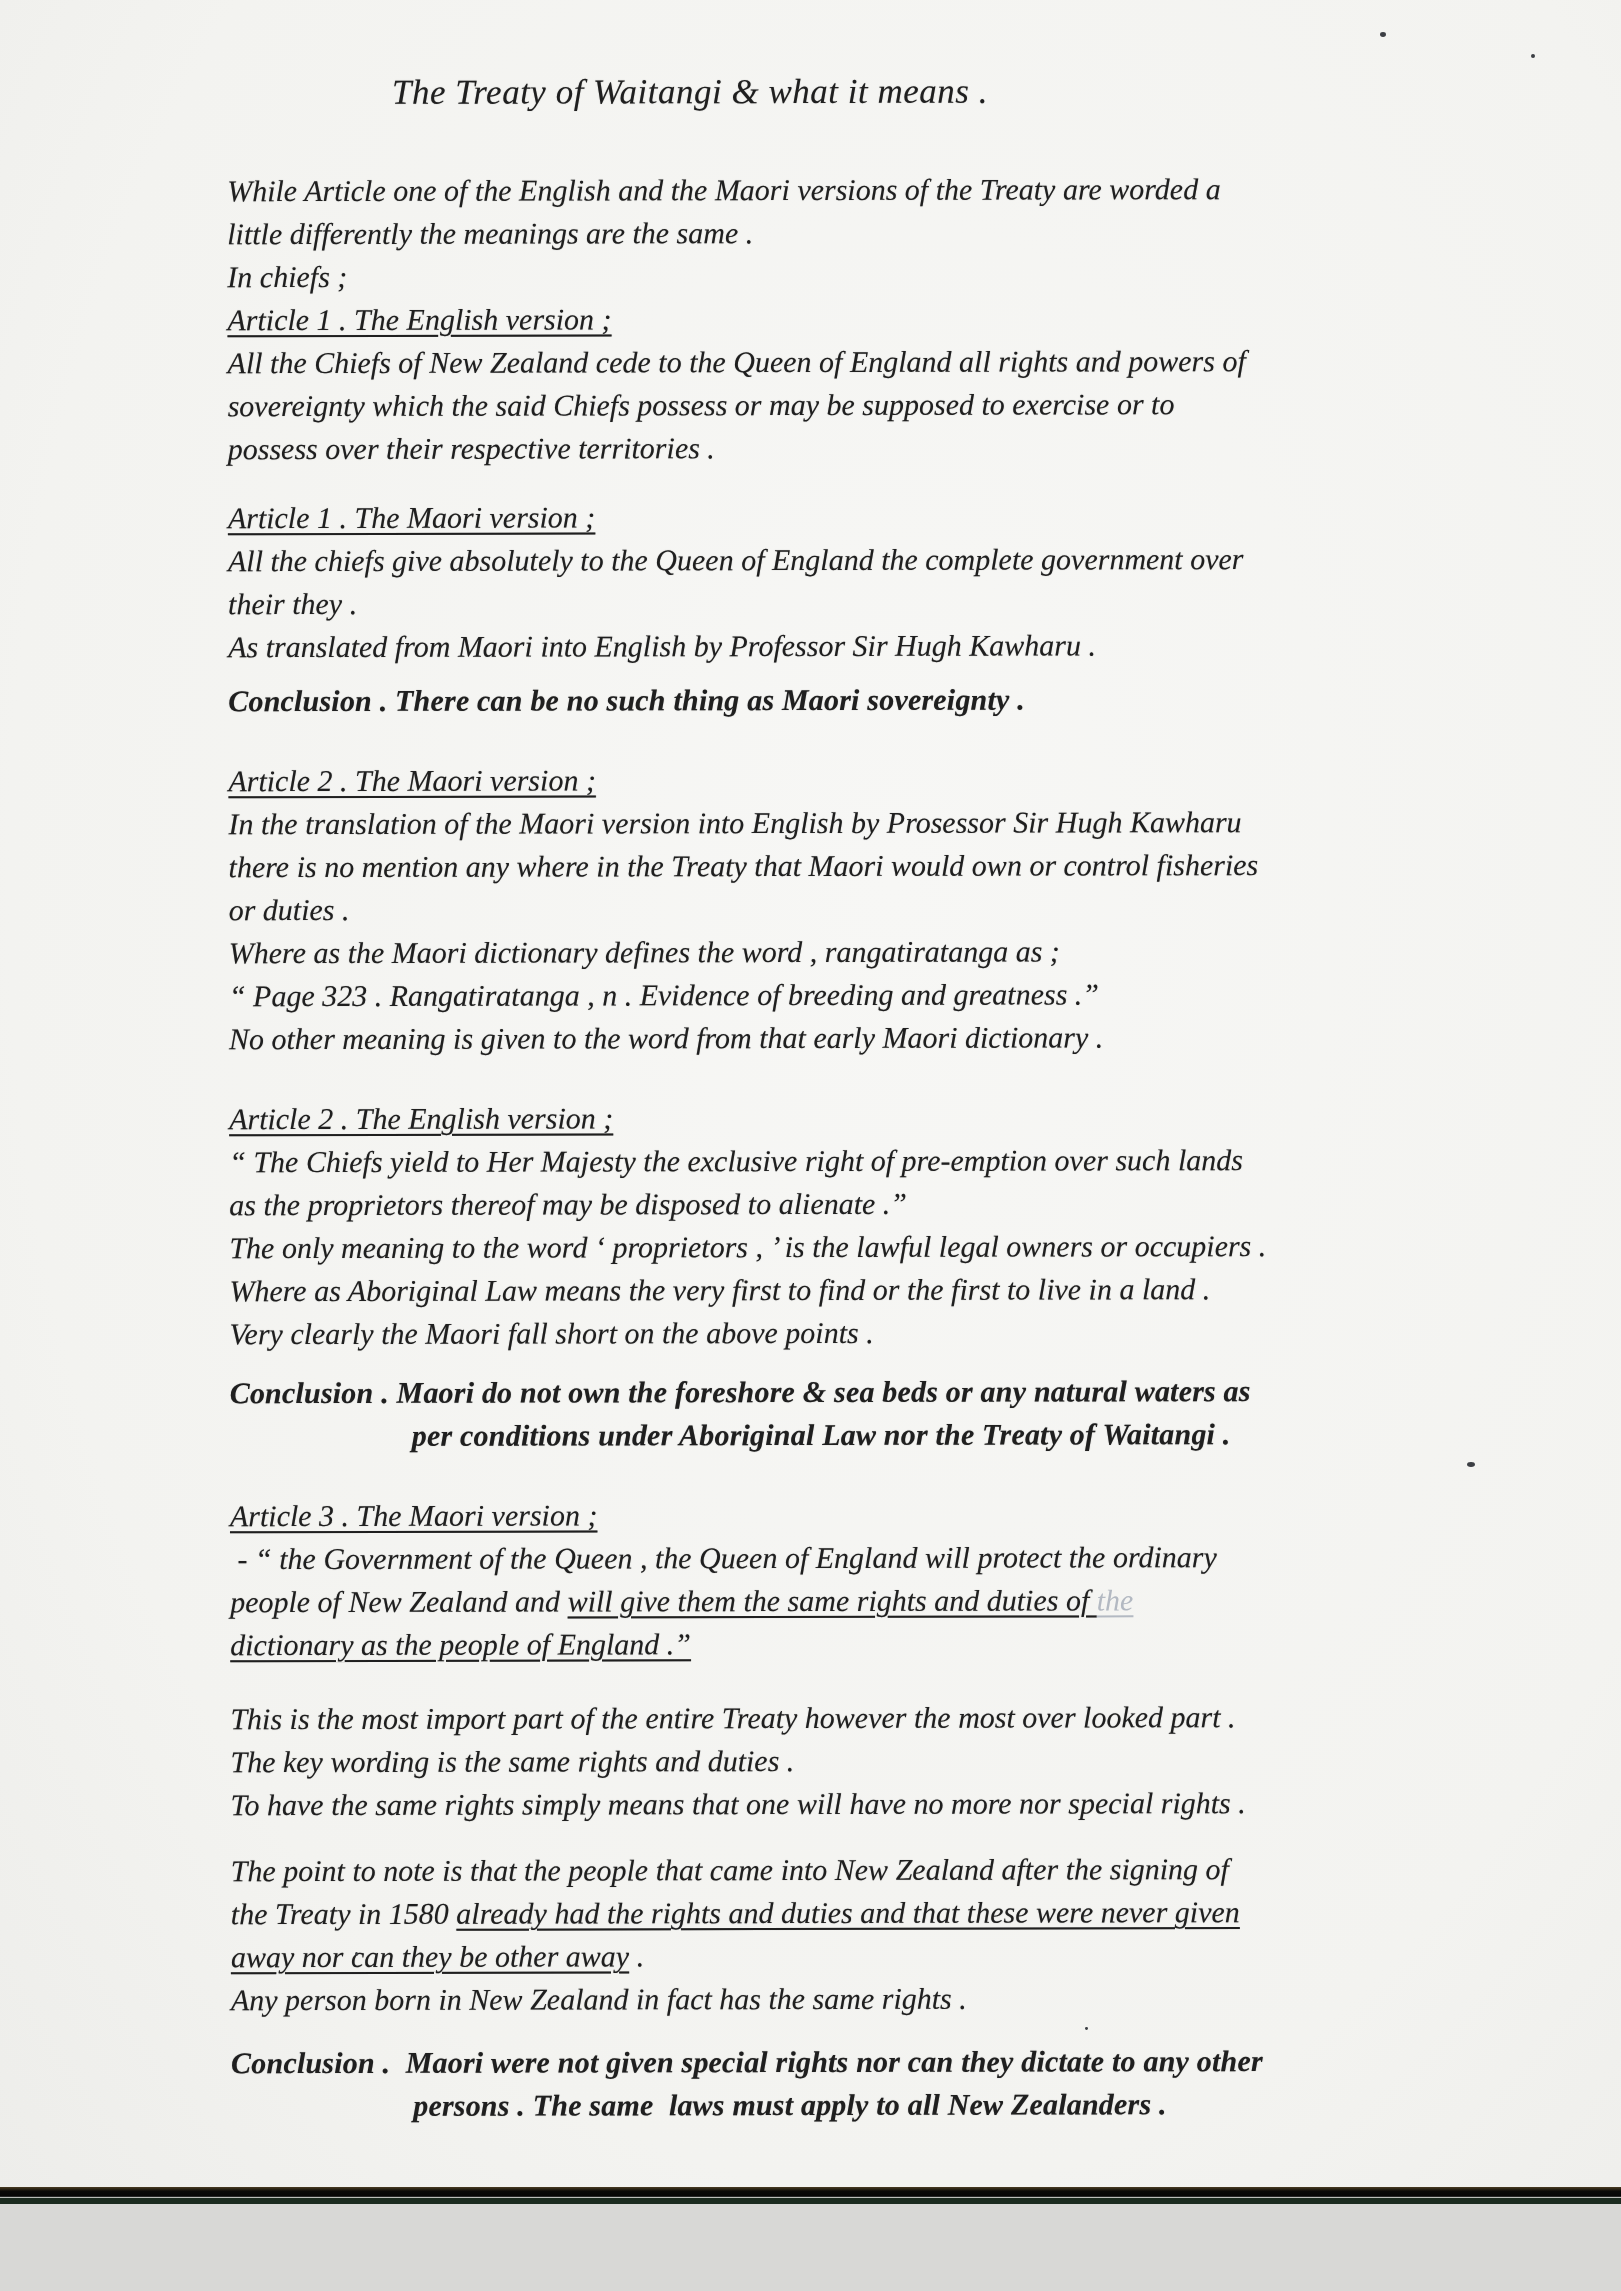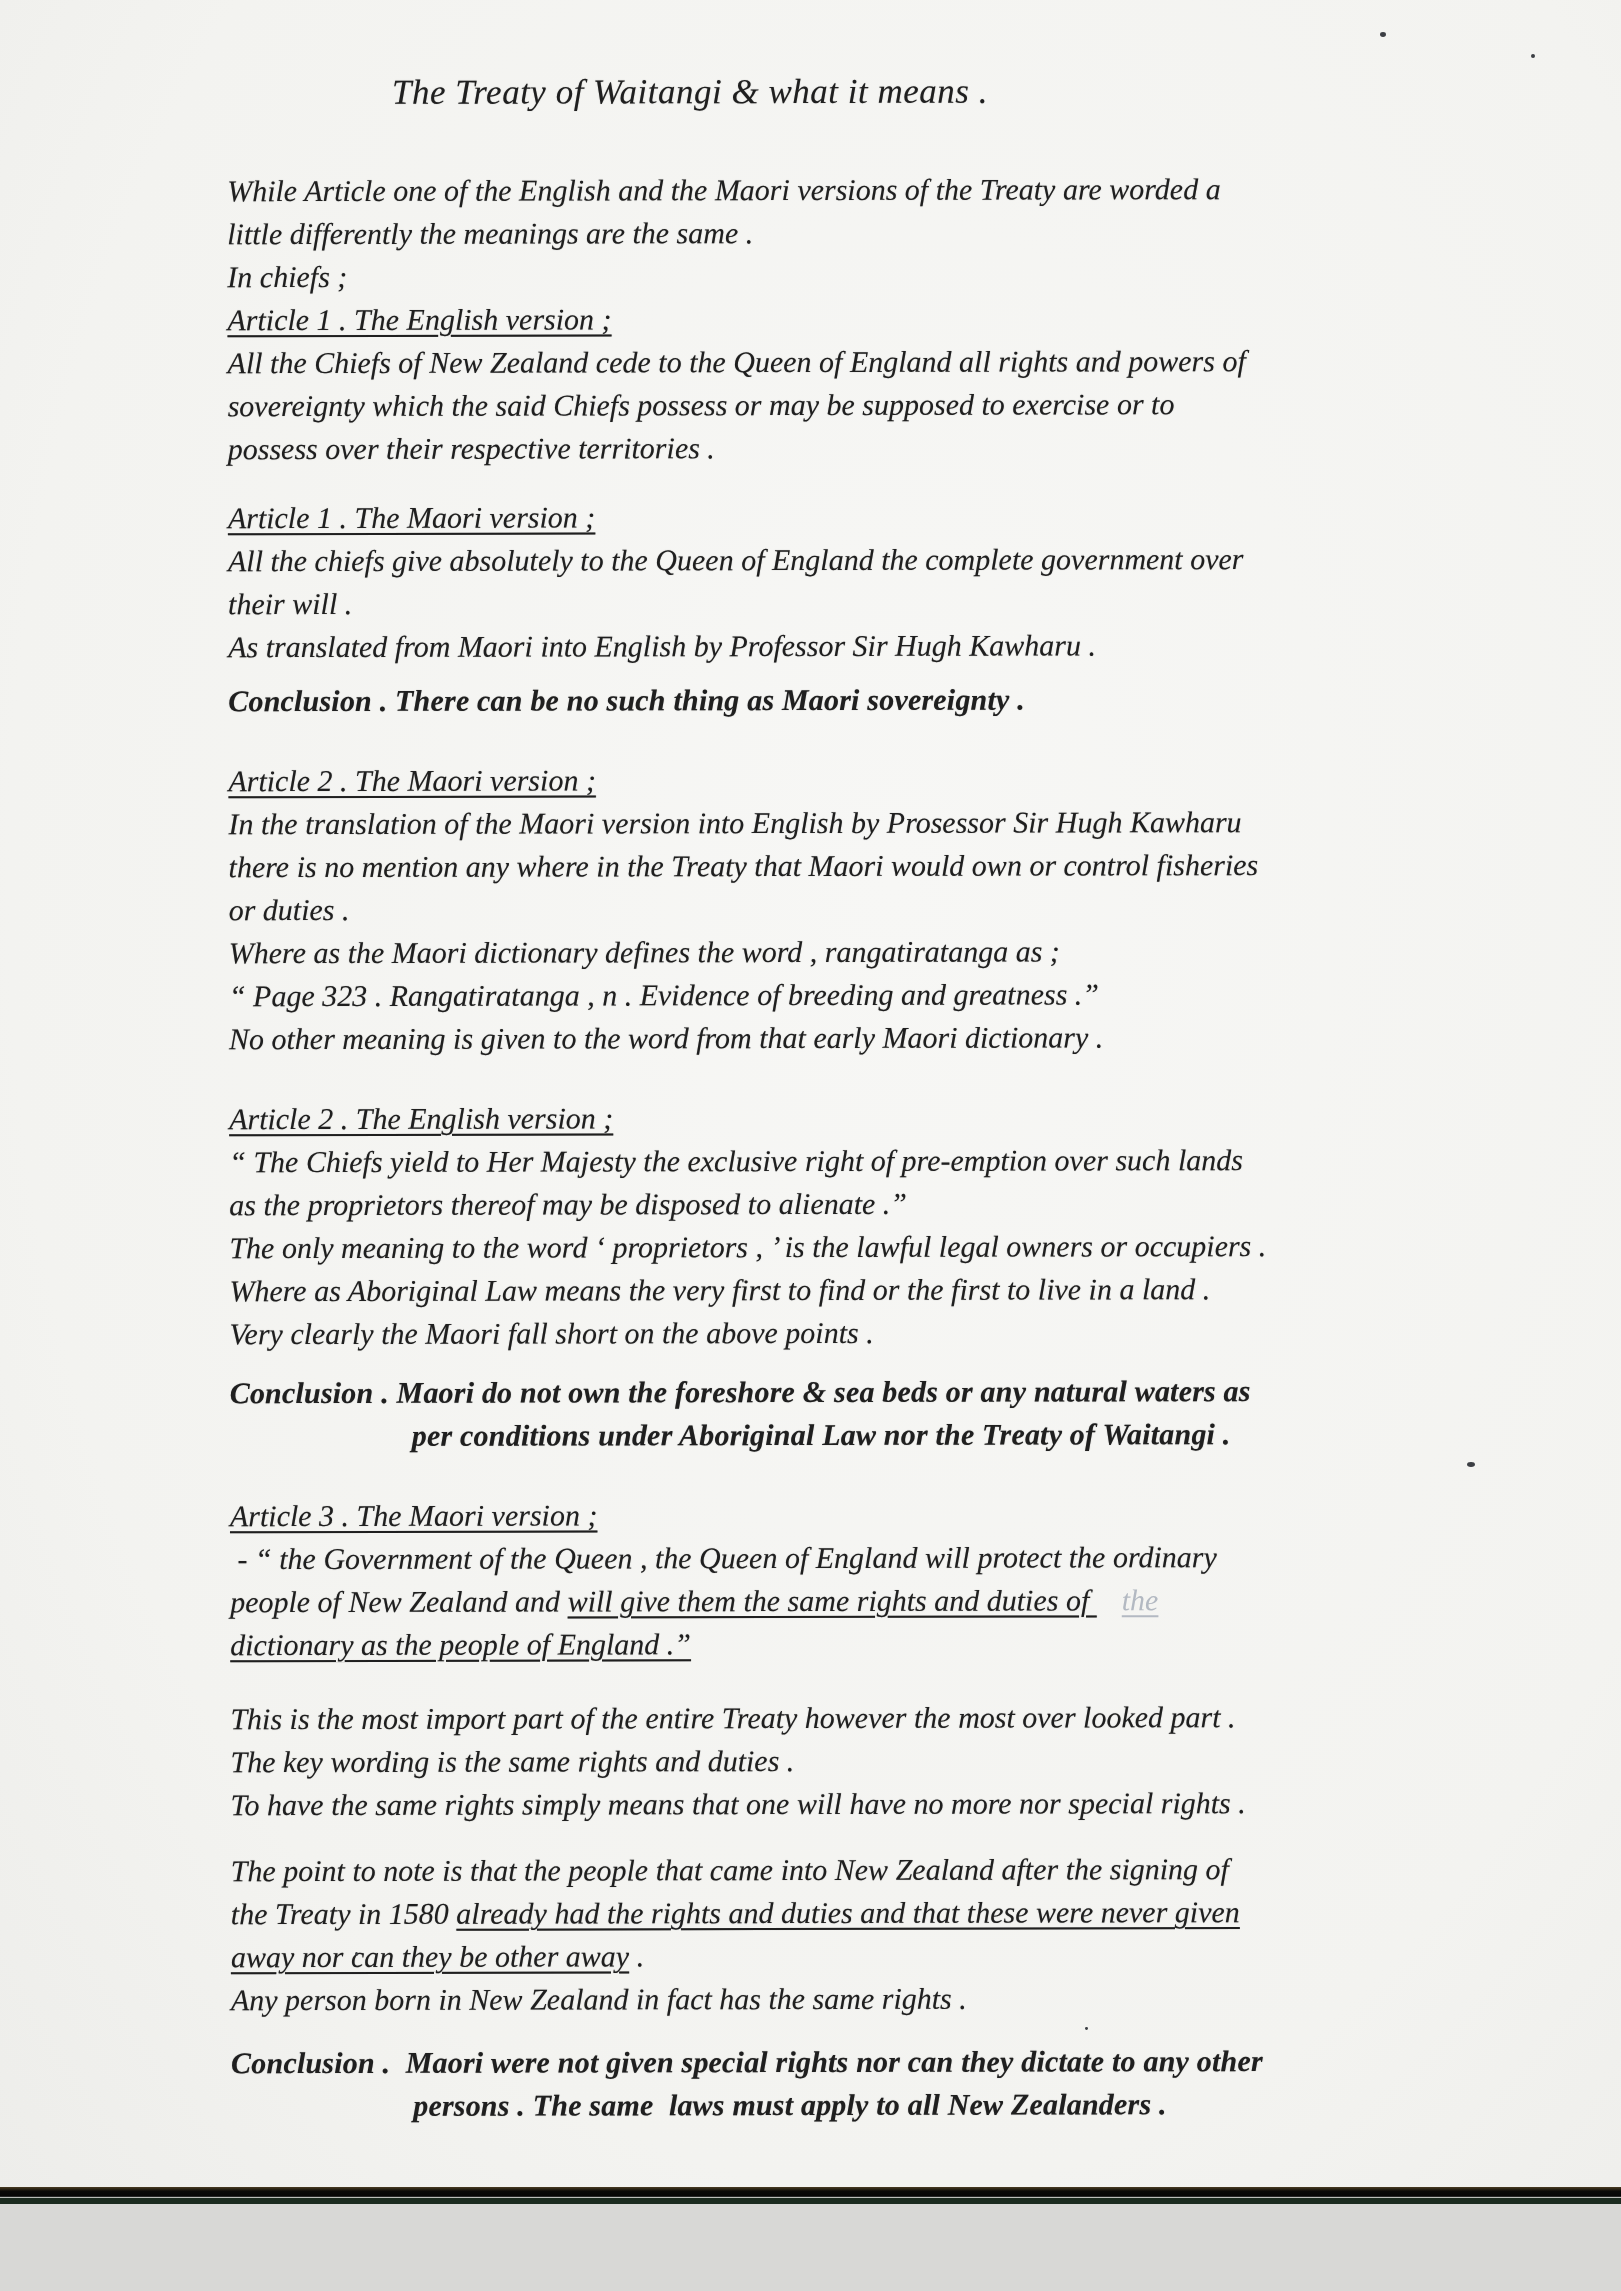--- a/index.html
+++ b/index.html
@@ -45,21 +45,20 @@
     text-decoration:underline;
     text-underline-offset:4.9px;
     text-decoration-thickness:1.5px;
   }
   .run-f{
     color:#b3b9c2;
     text-decoration:underline;
     text-underline-offset:4.9px;
     text-decoration-thickness:1.5px;
     text-shadow:none;
-    margin-left:25px;
   }
   .edge-band{
     position:absolute;left:0;bottom:0;width:1621px;height:16.7px;
     background:linear-gradient(180deg,#4a3c22 0%,#0a0a08 25%,#060606 55%,#13211635 60%,#16251a 100%);
   }
   .edge-band-green{
     position:absolute;left:0;bottom:0;width:1621px;height:5.9px;
     background:#1b2b1f;
   }
   .speck{
@@ -81,21 +80,21 @@
         </div>
         <div class="section article" style="margin-top: 0px;">
           <div class="line heading">Article 1 . The English version ;</div>
           <div class="line"><span class="run-n">All the Chiefs of New Zealand cede to the Queen of England all rights and powers of</span></div>
           <div class="line"><span class="run-n">sovereignty which the said Chiefs possess or may be supposed to exercise or to</span></div>
           <div class="line"><span class="run-n">possess over their respective territories .</span></div>
         </div>
         <div class="section article" style="margin-top: 25.5px;">
           <div class="line heading">Article 1 . The Maori version ;</div>
           <div class="line"><span class="run-n">All the chiefs give absolutely to the Queen of England the complete government over</span></div>
-          <div class="line"><span class="run-n">their will .</span></div>
+          <div class="line"><span class="run-n">their they .</span></div>
           <div class="line"><span class="run-n">As translated from Maori into English by Professor Sir Hugh Kawharu .</span></div>
         </div>
         <div class="section conclusion" style="margin-top: 11.8px;">
           <div class="line"><span class="run-n">Conclusion . There can be no such thing as Maori sovereignty .</span></div>
         </div>
         <div class="section article" style="margin-top: 37px;">
           <div class="line heading">Article 2 . The Maori version ;</div>
           <div class="line"><span class="run-n">In the translation of the Maori version into English by Prosessor Sir Hugh Kawharu</span></div>
           <div class="line"><span class="run-n">there is no mention any where in the Treaty that Maori would own or control fisheries</span></div>
           <div class="line"><span class="run-n">or duties .</span></div>

